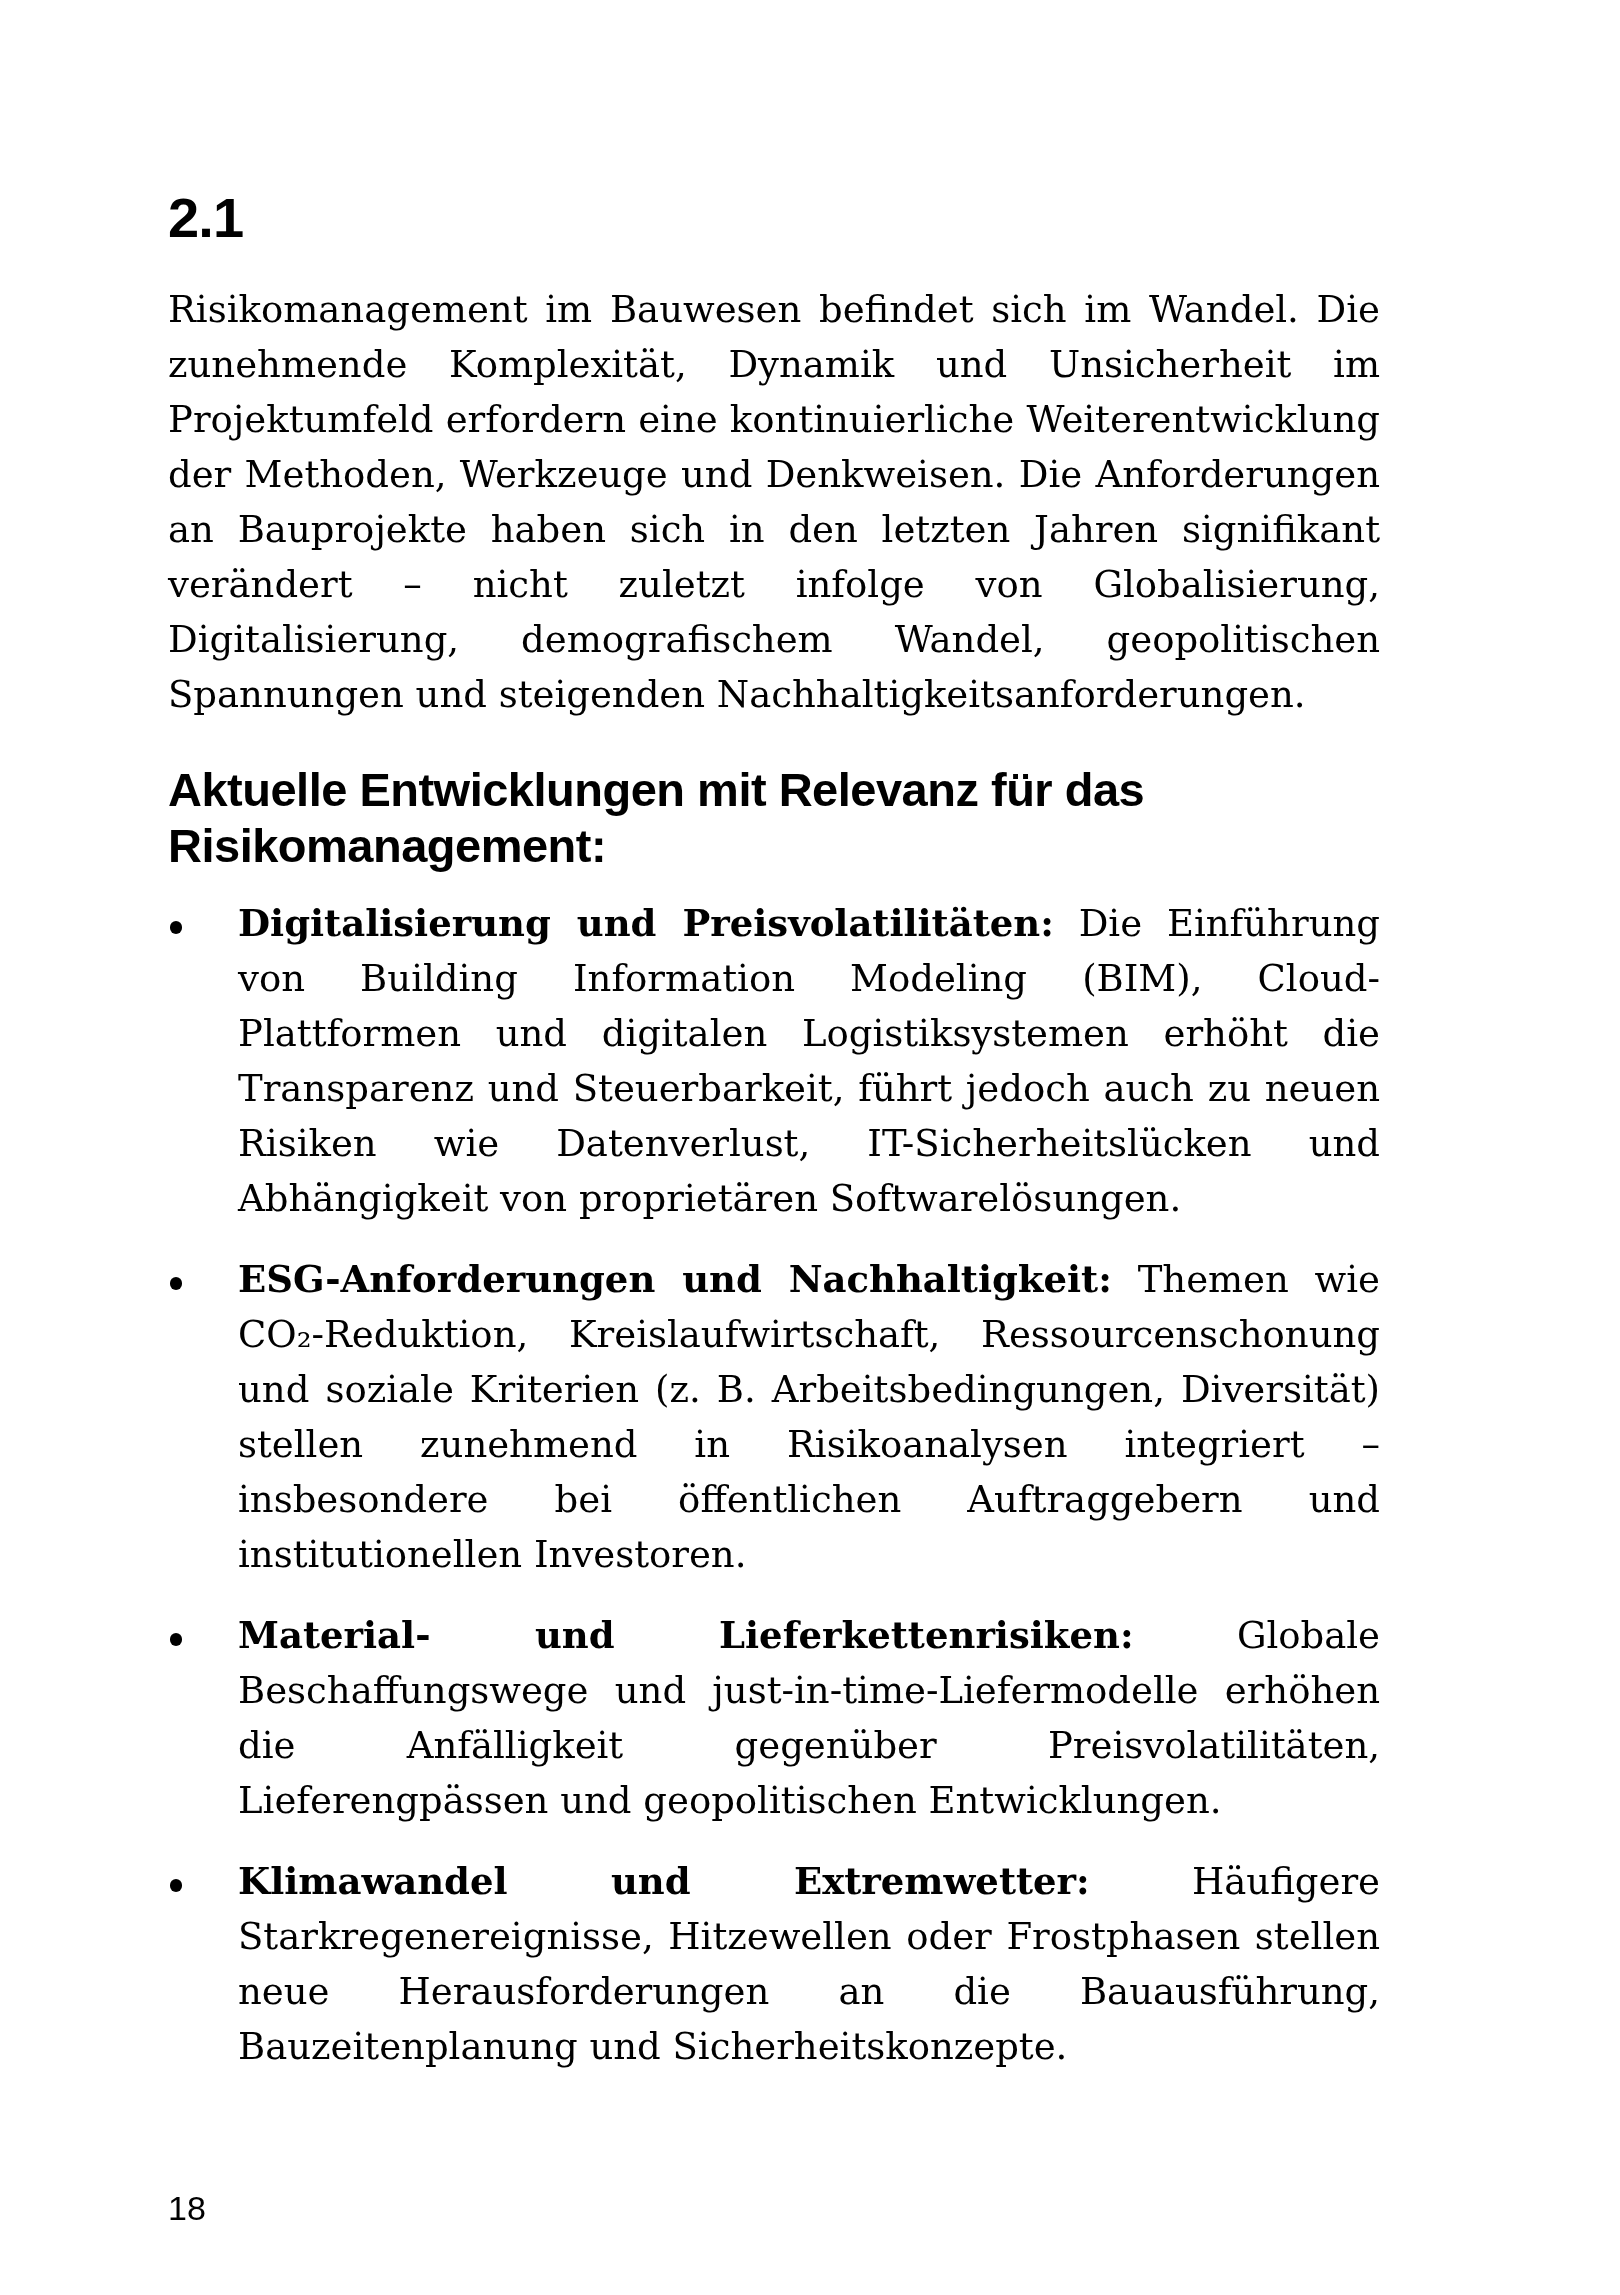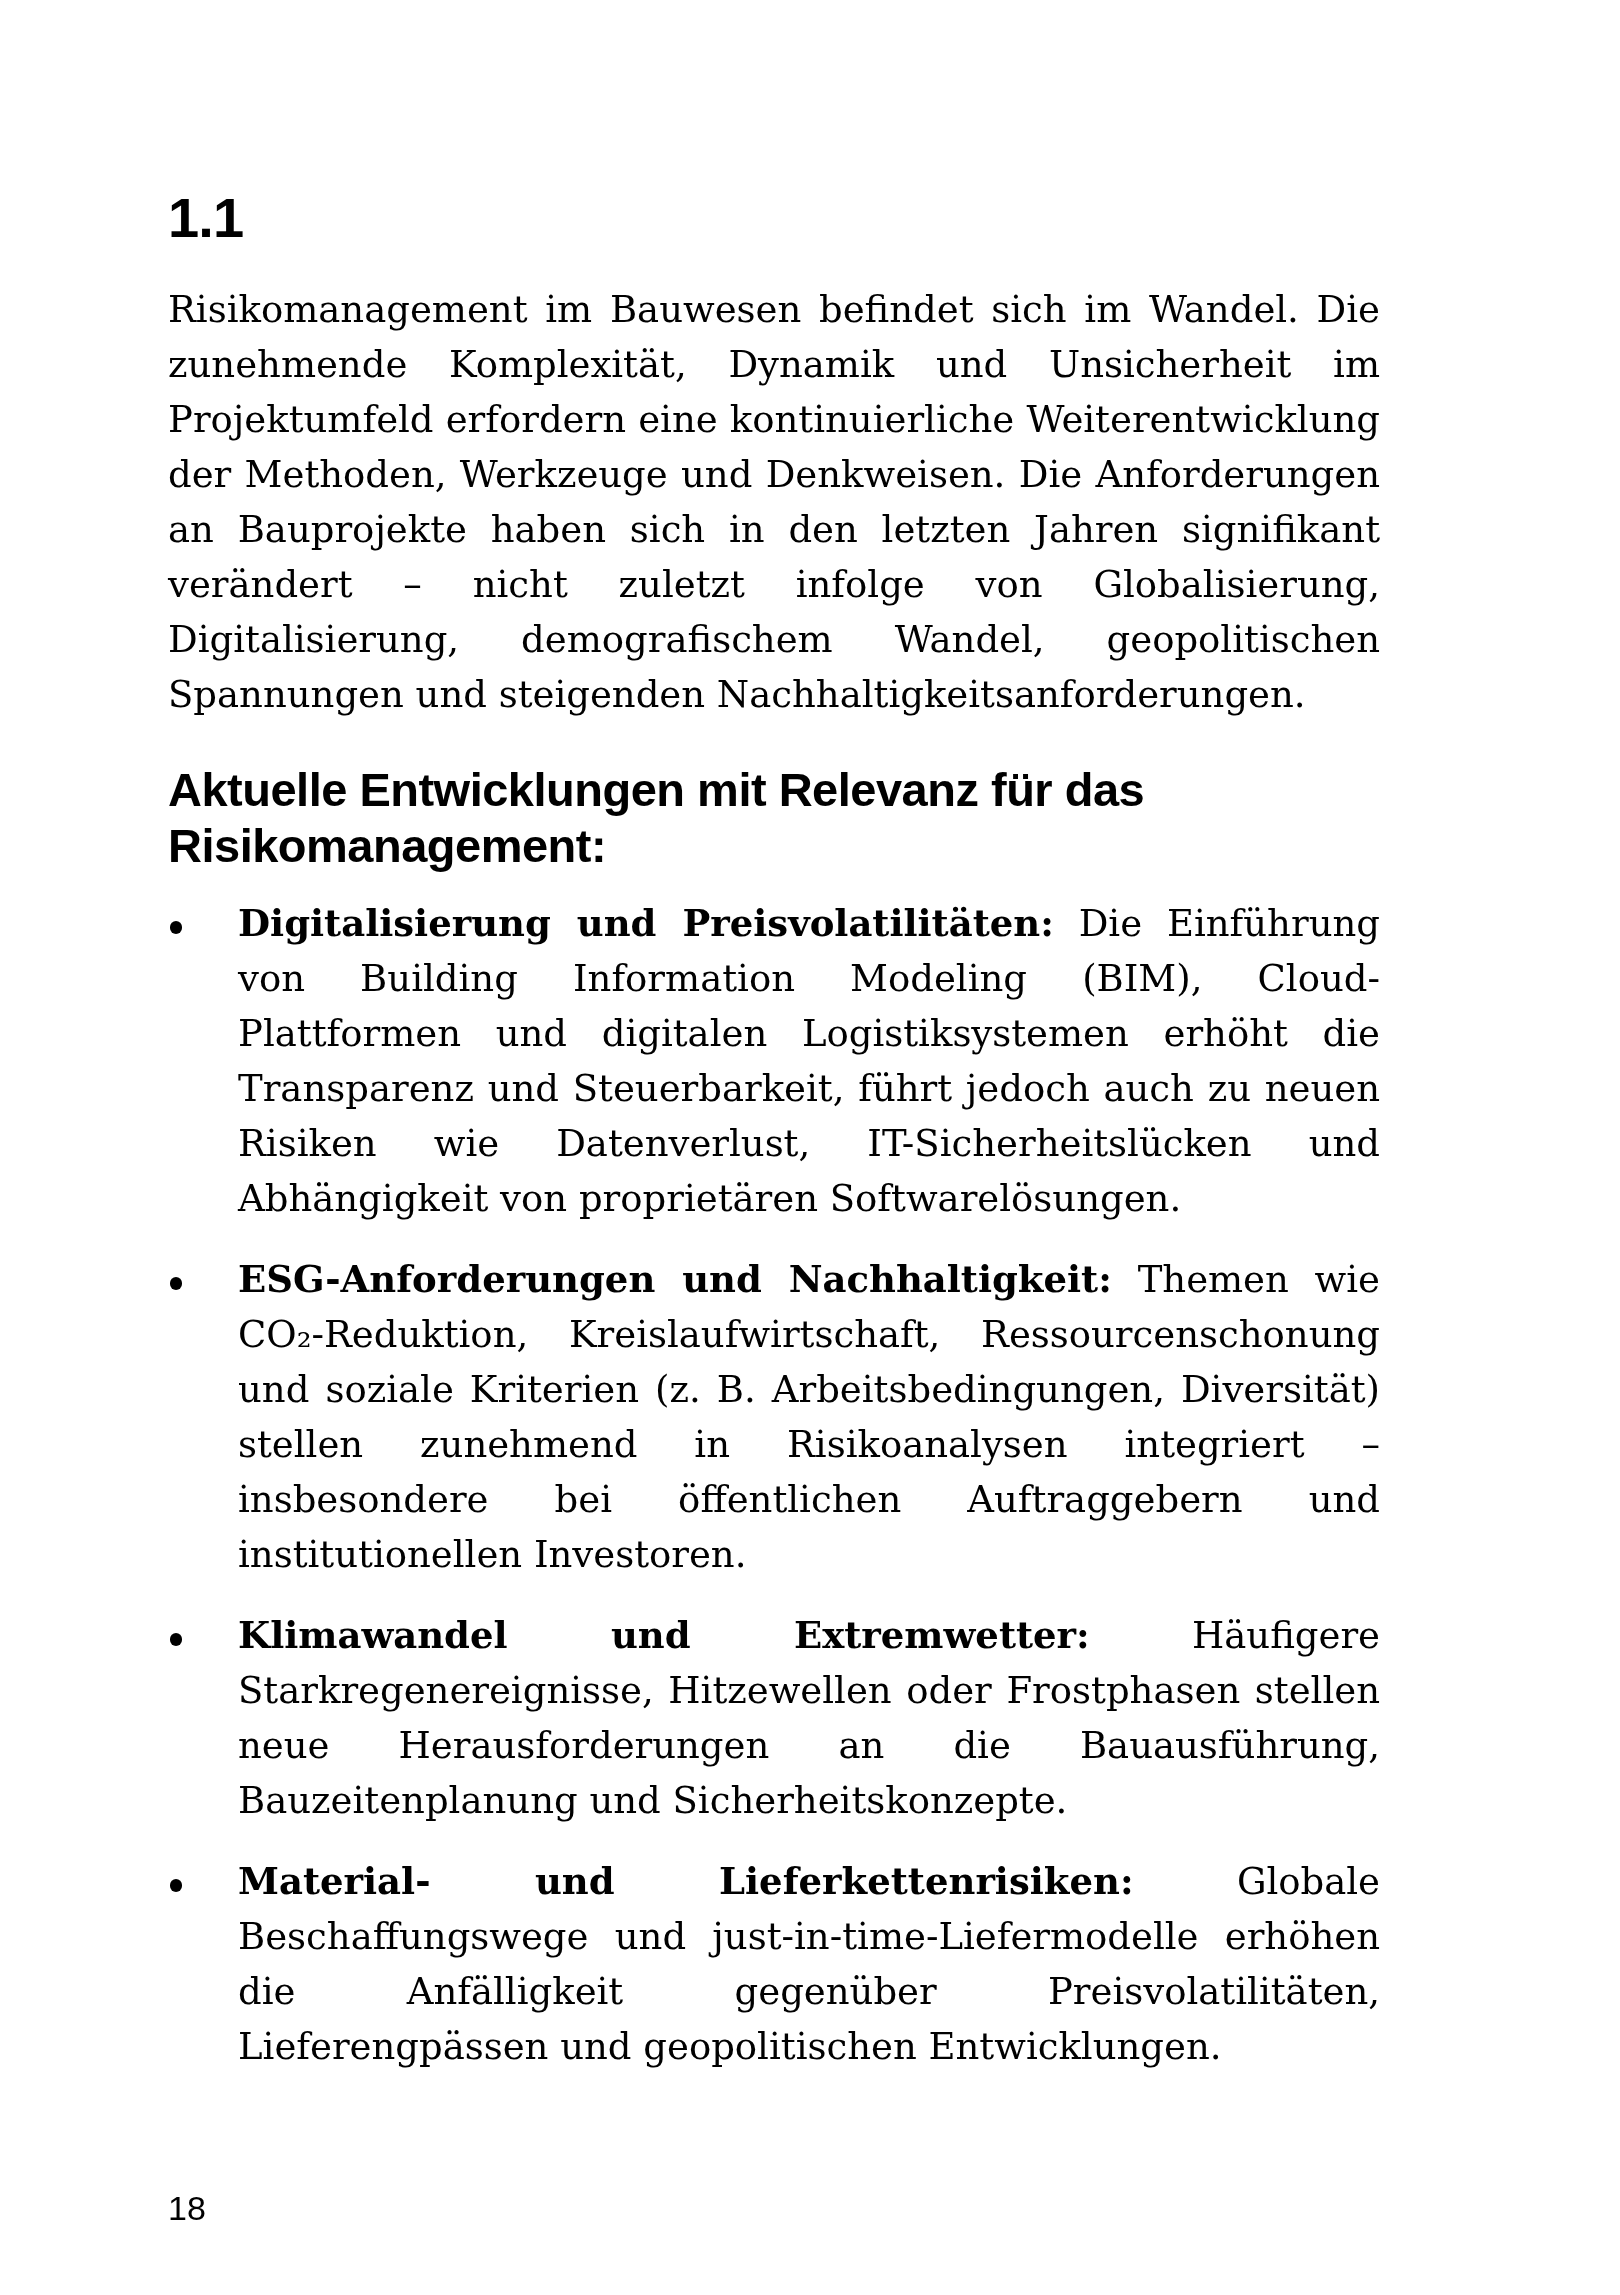--- a/index.html
+++ b/index.html
@@ -98,47 +98,47 @@
     margin-top: 48px;
   }
 </style>
 </head>
 <body>
 
 <div class="page">
   <main class="content">
 
     <h1 class="heading">
-      <span class="h-num">1.1</span>
+      <span class="h-num">2.1</span>
     </h1>
 
     <p class="intro">Risikomanagement im Bauwesen befindet sich im Wandel. Die zunehmende Komplexität, Dynamik und Unsicherheit im Projektumfeld erfordern eine kontinuierliche Weiterentwicklung der Methoden, Werkzeuge und Denkweisen. Die Anforderungen an Bauprojekte haben sich in den letzten Jahren signifikant verändert – nicht zuletzt infolge von Globalisierung, Digitalisierung, demografischem Wandel, geopolitischen Spannungen und steigenden Nachhaltigkeitsanforderungen.</p>
 
     <h2 class="subheading">Aktuelle Entwicklungen mit Relevanz für das Risikomanagement:</h2>
 
     <ul class="bullets">
       <li class="bullet">
         <span class="dot"></span>
         <b class="lead">Digitalisierung und Preisvolatilitäten:</b>
         <span>Die Einführung von Building Information Modeling (BIM), Cloud-Plattformen und digitalen Logistiksystemen erhöht die Transparenz und Steuerbarkeit, führt jedoch auch zu neuen Risiken wie Datenverlust, IT-Sicherheitslücken und Abhängigkeit von proprietären Softwarelösungen.</span>
       </li>
       <li class="bullet">
         <span class="dot"></span>
         <b class="lead">ESG-Anforderungen und Nachhaltigkeit:</b>
         <span>Themen wie CO₂-Reduktion, Kreislaufwirtschaft, Ressourcenschonung und soziale Kriterien (z. B. Arbeitsbedingungen, Diversität) stellen zunehmend in Risikoanalysen integriert – insbesondere bei öffentlichen Auftraggebern und institutionellen Investoren.</span>
       </li>
       <li class="bullet">
         <span class="dot"></span>
-        <b class="lead">Klimawandel und Extremwetter:</b>
-        <span>Häufigere Starkregenereignisse, Hitzewellen oder Frostphasen stellen neue Herausforderungen an die Bauausführung, Bauzeitenplanung und Sicherheitskonzepte.</span>
+        <b class="lead">Material- und Lieferkettenrisiken:</b>
+        <span>Globale Beschaffungswege und just-in-time-Liefermodelle erhöhen die Anfälligkeit gegenüber Preisvolatilitäten, Lieferengpässen und geopolitischen Entwicklungen.</span>
       </li>
       <li class="bullet">
         <span class="dot"></span>
-        <b class="lead">Material- und Lieferkettenrisiken:</b>
-        <span>Globale Beschaffungswege und just-in-time-Liefermodelle erhöhen die Anfälligkeit gegenüber Preisvolatilitäten, Lieferengpässen und geopolitischen Entwicklungen.</span>
+        <b class="lead">Klimawandel und Extremwetter:</b>
+        <span>Häufigere Starkregenereignisse, Hitzewellen oder Frostphasen stellen neue Herausforderungen an die Bauausführung, Bauzeitenplanung und Sicherheitskonzepte.</span>
       </li>
     </ul>
 
   </main>
 
   <div class="page-number">18</div>
 </div>
 
 
 </body></html>

